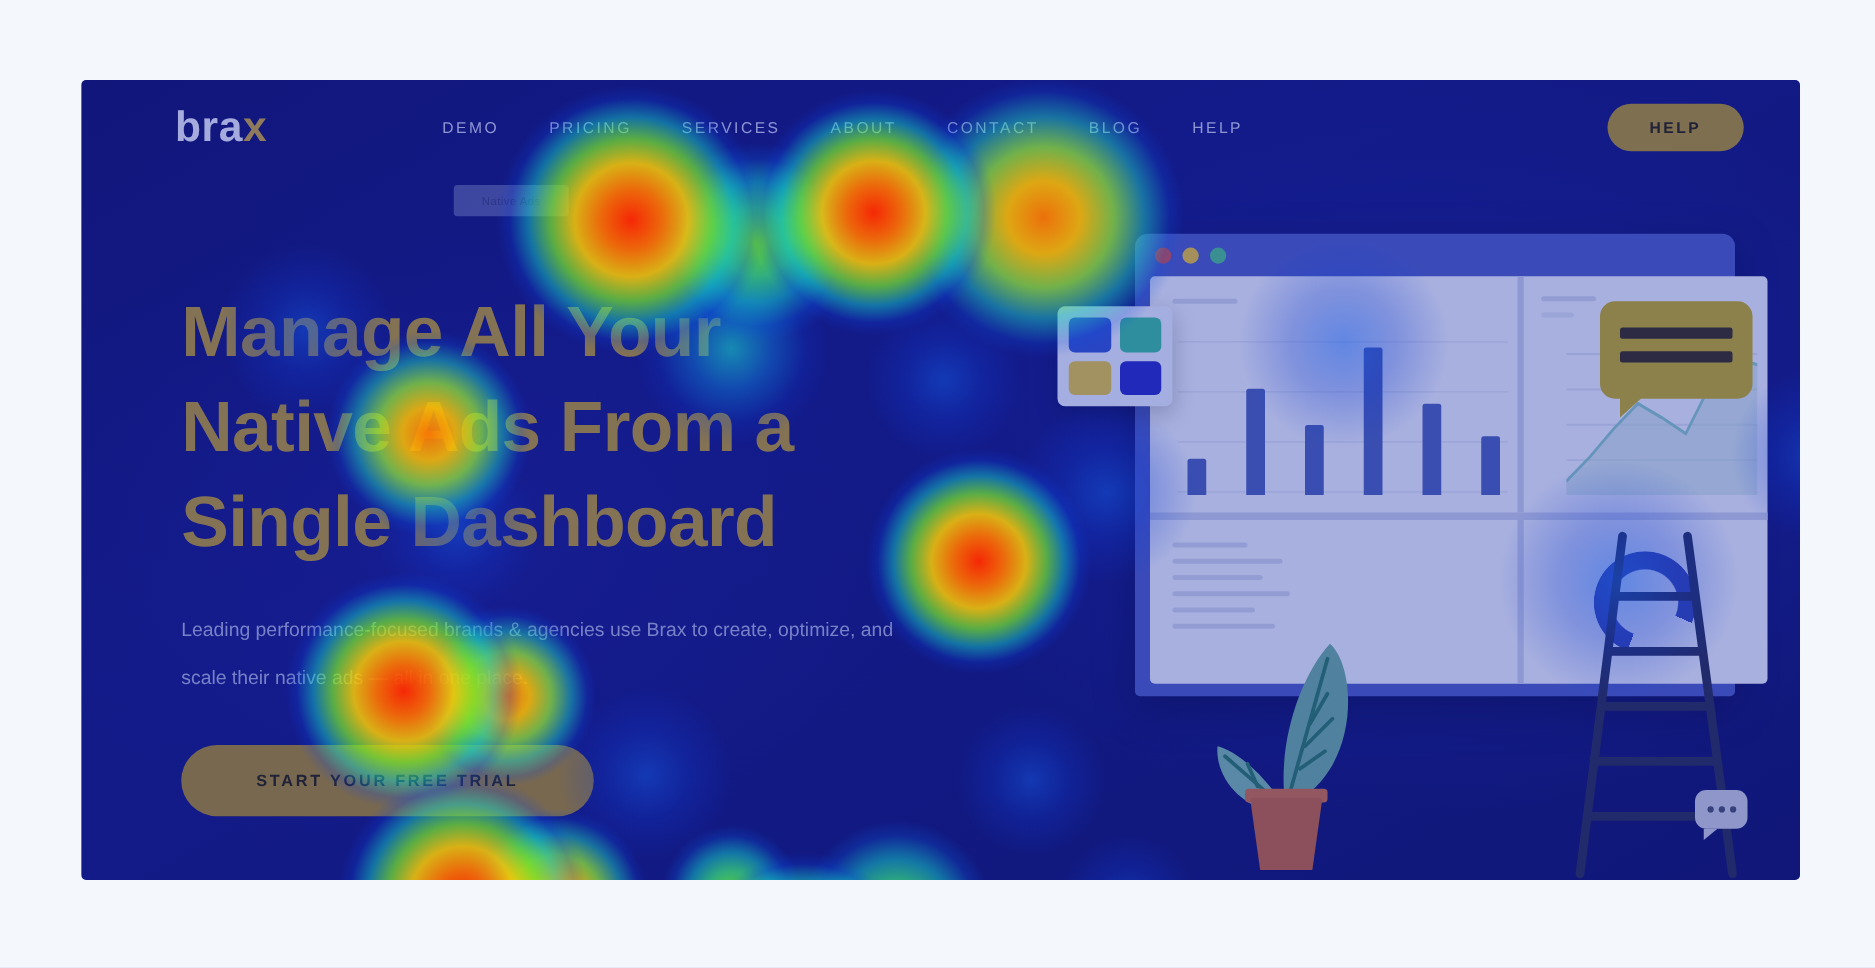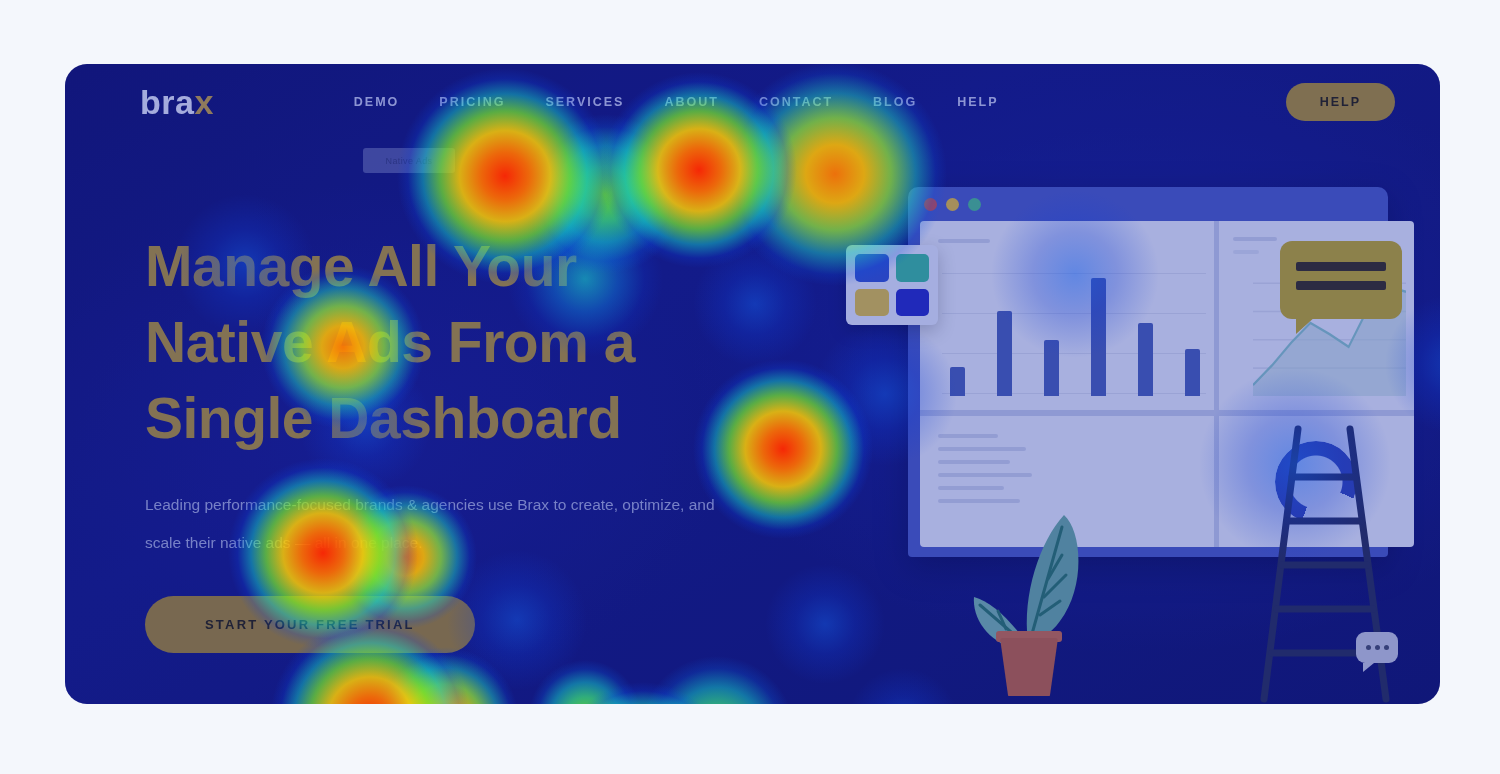--- a/index.html
+++ b/index.html
@@ -9,38 +9,38 @@
     font-family: "Liberation Sans", sans-serif;
     overflow: hidden;
   }
 
   #stage { position: relative; width: 1500px; height: 774px; background: #f4f7fc; }
 
   
   .hero-card {
     position: absolute; left: 65px; top: 64px;
     width: 1375px; height: 640px;
-    border-radius: 22px;
+    border-radius: 4px;
     background:
       radial-gradient(ellipse 520px 360px at 22% 58%, #1c1d86 0%, rgba(28,29,134,0) 70%),
       radial-gradient(ellipse 620px 420px at 78% 45%, #1b2291 0%, rgba(27,34,145,0) 72%),
       linear-gradient(150deg, #151468 0%, #171a7c 38%, #141564 100%);
     overflow: hidden;
   }
 
   
   .navbar {
     position: absolute; left: 0; top: 0; width: 100%; height: 76px;
     display: flex; align-items: center; padding: 0 45px 0 75px;
   }
   .logo { font-size: 34px; font-weight: 700; color: #e9eaf4; letter-spacing: .5px; }
   .logo .x { color: #c9a33c; }
   .nav-links { display: flex; align-items: center; gap: 40px; margin-left: 140px; }
   .nav-link {
-    font-size: 12.5px; font-weight: 700; letter-spacing: 2px;
+    font-size: 12.5px; font-weight: 400; letter-spacing: 2px;
     color: #c6c9e6; text-transform: uppercase; white-space: nowrap;
   }
   .login-btn {
     margin-left: auto; background: #b2932c; color: #2a2406;
     font-size: 12.5px; font-weight: 700; letter-spacing: 2px;
     padding: 12px 34px; border-radius: 24px; border: none;
   }
 
   
   .nav-chip {

